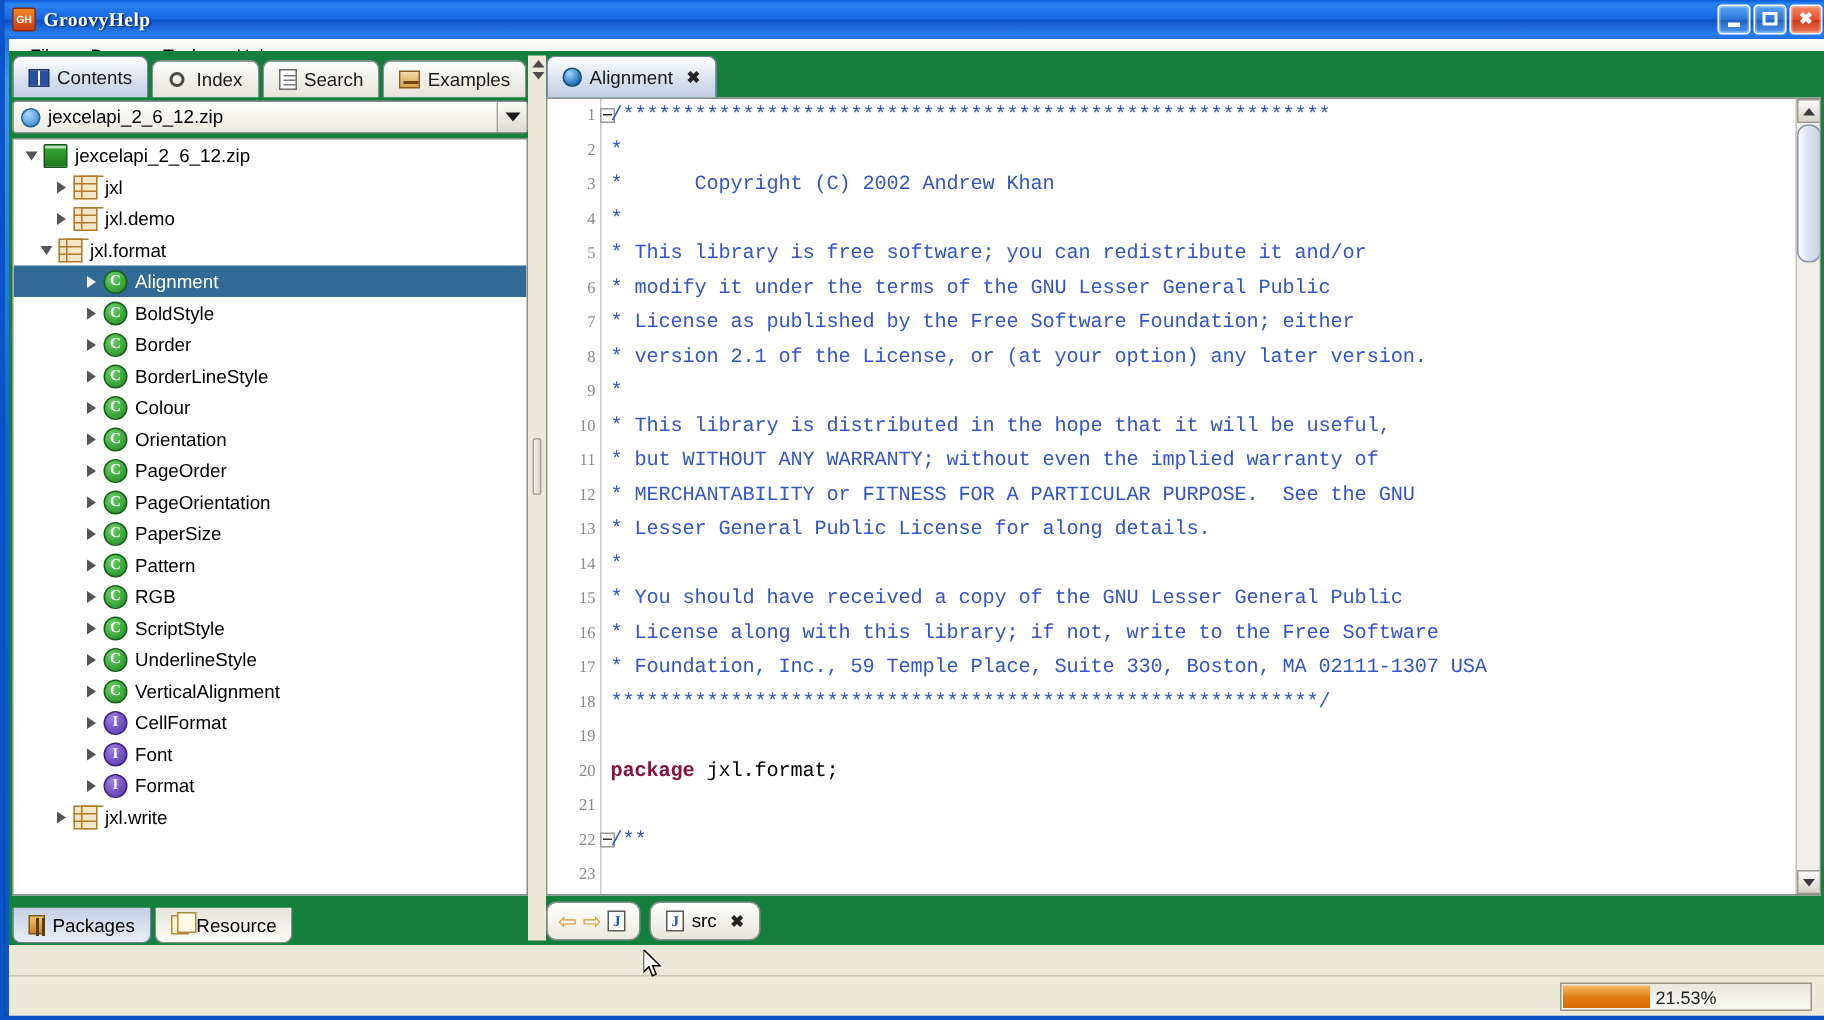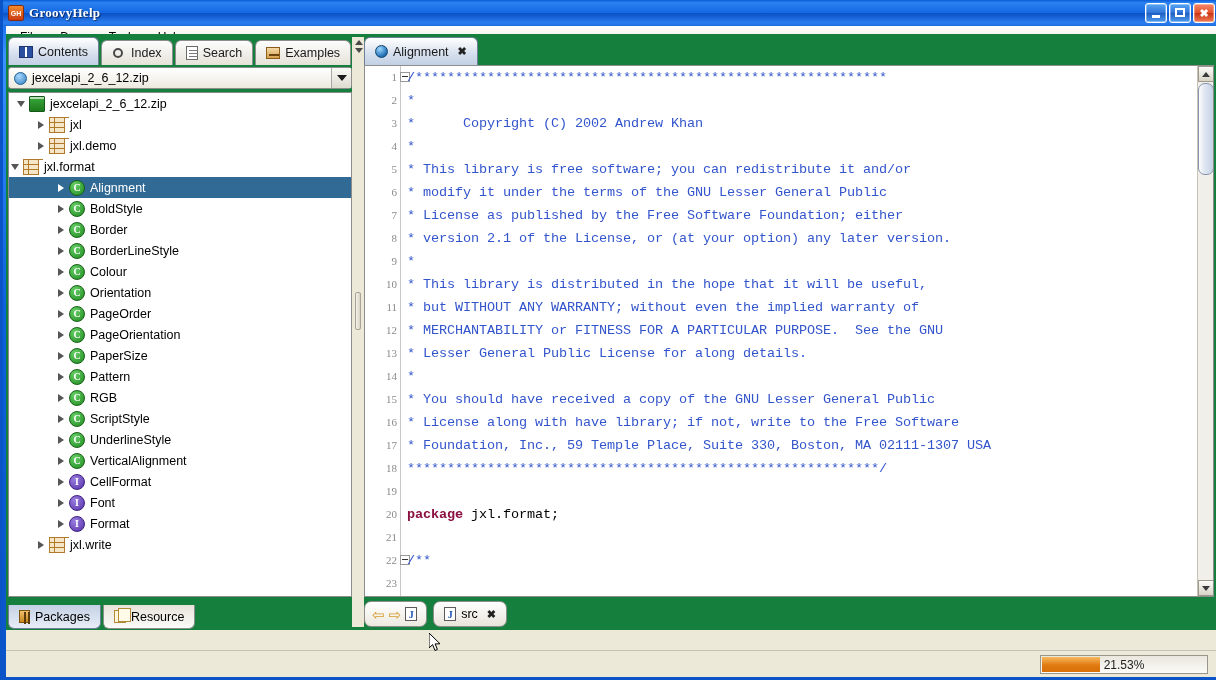--- a/index.html
+++ b/index.html
@@ -303,21 +303,21 @@
               <span class="ticon ic-pkg"></span>
               <span>jxl</span>
             </div>
             <div class="trow" style="padding-left: 26px;">
               <span class="thandle">
                 <span class="tri-r"></span>
               </span>
               <span class="ticon ic-pkg"></span>
               <span>jxl.demo</span>
             </div>
-            <div class="trow" style="">
+            <div class="trow" style=" margin-left: 16px;">
               <span class="thandle">
                 <span class="tri-d"></span>
               </span>
               <span class="ticon ic-pkg"></span>
               <span>jxl.format</span>
             </div>
             <div class="trow sel" style="padding-left: 46px;">
               <span class="thandle">
                 <span class="tri-r"></span>
               </span>
@@ -508,21 +508,21 @@
               <div class="cline"><span>* modify it under the terms of the GNU Lesser General Public</span></div>
               <div class="cline"><span>* License as published by the Free Software Foundation; either</span></div>
               <div class="cline"><span>* version 2.1 of the License, or (at your option) any later version.</span></div>
               <div class="cline"><span>*</span></div>
               <div class="cline"><span>* This library is distributed in the hope that it will be useful,</span></div>
               <div class="cline"><span>* but WITHOUT ANY WARRANTY; without even the implied warranty of</span></div>
               <div class="cline"><span>* MERCHANTABILITY or FITNESS FOR A PARTICULAR PURPOSE.  See the GNU</span></div>
               <div class="cline"><span>* Lesser General Public License for along details.</span></div>
               <div class="cline"><span>*</span></div>
               <div class="cline"><span>* You should have received a copy of the GNU Lesser General Public</span></div>
-              <div class="cline"><span>* License along with have library; if not, write to the Free Software</span></div>
+              <div class="cline"><span>* License along with this library; if not, write to the Free Software</span></div>
               <div class="cline"><span>* Foundation, Inc., 59 Temple Place, Suite 330, Boston, MA 02111-1307 USA</span></div>
               <div class="cline"><span>***********************************************************/</span></div>
               <div class="cline"><span></span></div>
               <div class="cline"><span class="kw">package</span><span class="plain"> jxl.format;</span></div>
               <div class="cline"><span></span></div>
               <div class="cline"><span>/**</span></div>
             </div>
           <div id="vscroll">
             <div class="sbtn">
                 <span class="arrow-u"></span>

